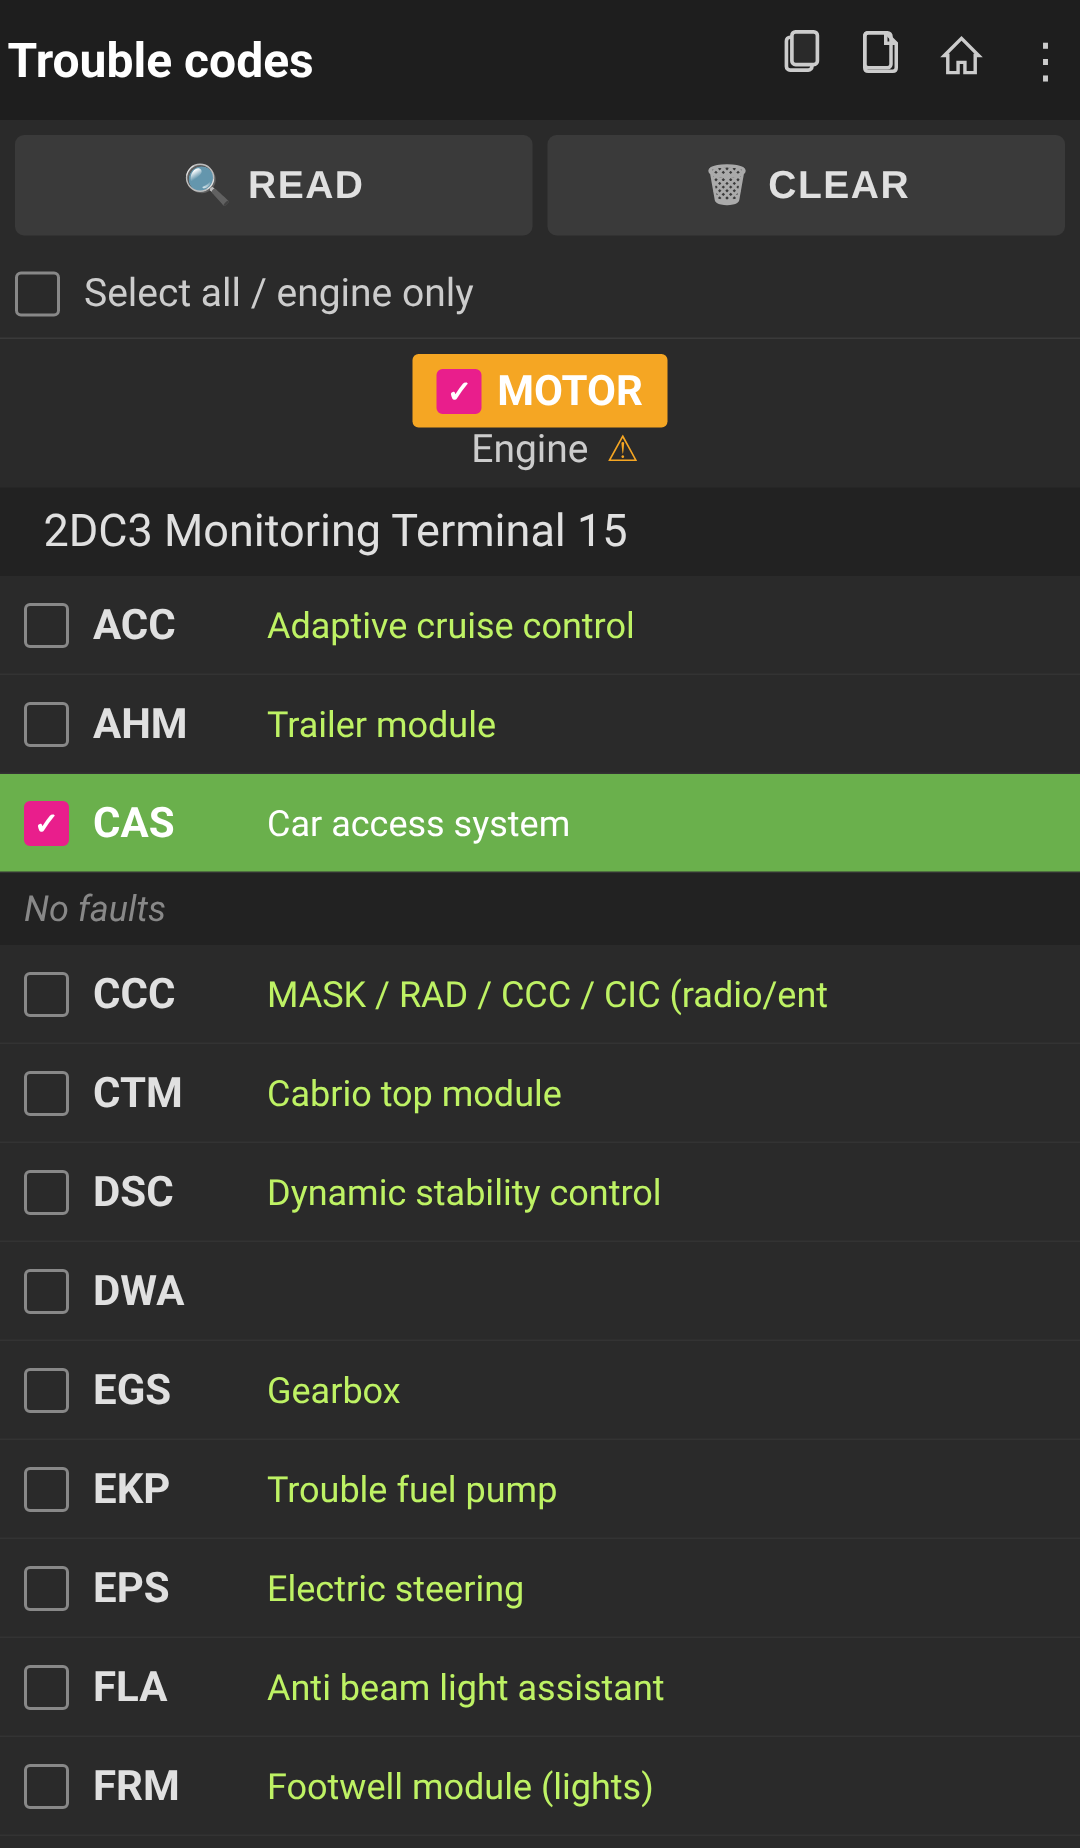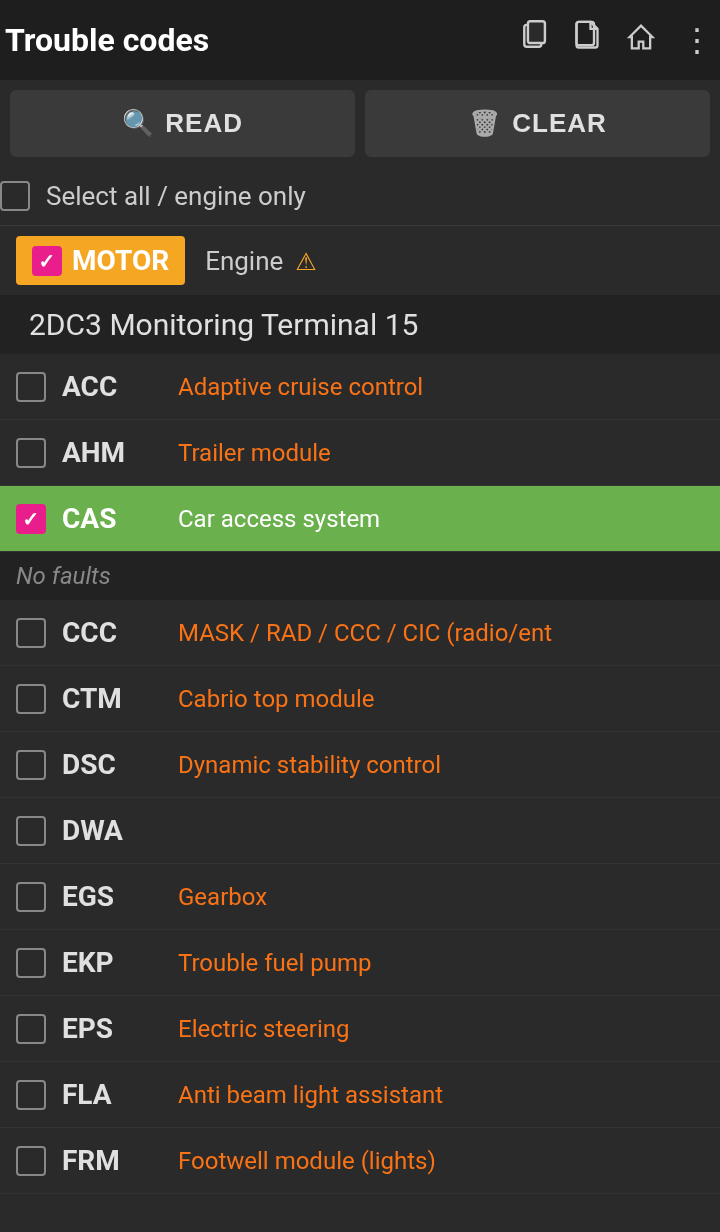--- a/index.html
+++ b/index.html
@@ -62,21 +62,21 @@
     }
     .toolbar-btn .btn-icon {
       font-size: 26px;
       color: #aaaaaa;
     }
 
     
     .select-all-row {
       display: flex;
       align-items: center;
-      padding: 14px 0;
+      padding: 14px 10px;
       background: #2a2a2a;
       border-bottom: 1px solid #3a3a3a;
       gap: 16px;
     }
     .checkbox {
       width: 30px;
       height: 30px;
       border: 2px solid #888;
       border-radius: 4px;
       background: transparent;
@@ -101,20 +101,21 @@
       color: #cccccc;
     }
 
     
     .motor-row {
       display: flex;
       align-items: center;
       background: #2a2a2a;
       padding: 10px 16px;
       gap: 0;
+      flex-direction: column;
     }
     .motor-badge {
       background: #f5a623;
       color: #fff;
       font-size: 28px;
       font-weight: bold;
       padding: 8px 16px;
       border-radius: 4px;
       display: flex;
       align-items: center;
@@ -129,21 +130,21 @@
       font-size: 28px;
       font-weight: bold;
       color: #fff;
       margin-left: 0;
     }
     .engine-label {
       margin-left: 20px;
       font-size: 26px;
       color: #cccccc;
       display: flex;
-      align-items: flex-end;
+      align-items: flex-start;
       gap: 12px;
     }
     .warning-icon {
       color: #f5a623;
       font-size: 24px;
     }
 
     
     .section-heading {
       background: #222;
@@ -165,21 +166,21 @@
     }
     .item-code {
       font-size: 28px;
       font-weight: bold;
       color: #e0e0e0;
       width: 100px;
       flex-shrink: 0;
     }
     .item-desc {
       font-size: 24px;
-      color: #f97316;
+      color: #bef264;
       flex: 1;
     }
 
     
     .no-faults-row {
       background: #222;
       padding: 10px 16px;
       font-size: 24px;
       color: #888;
       font-style: italic;

